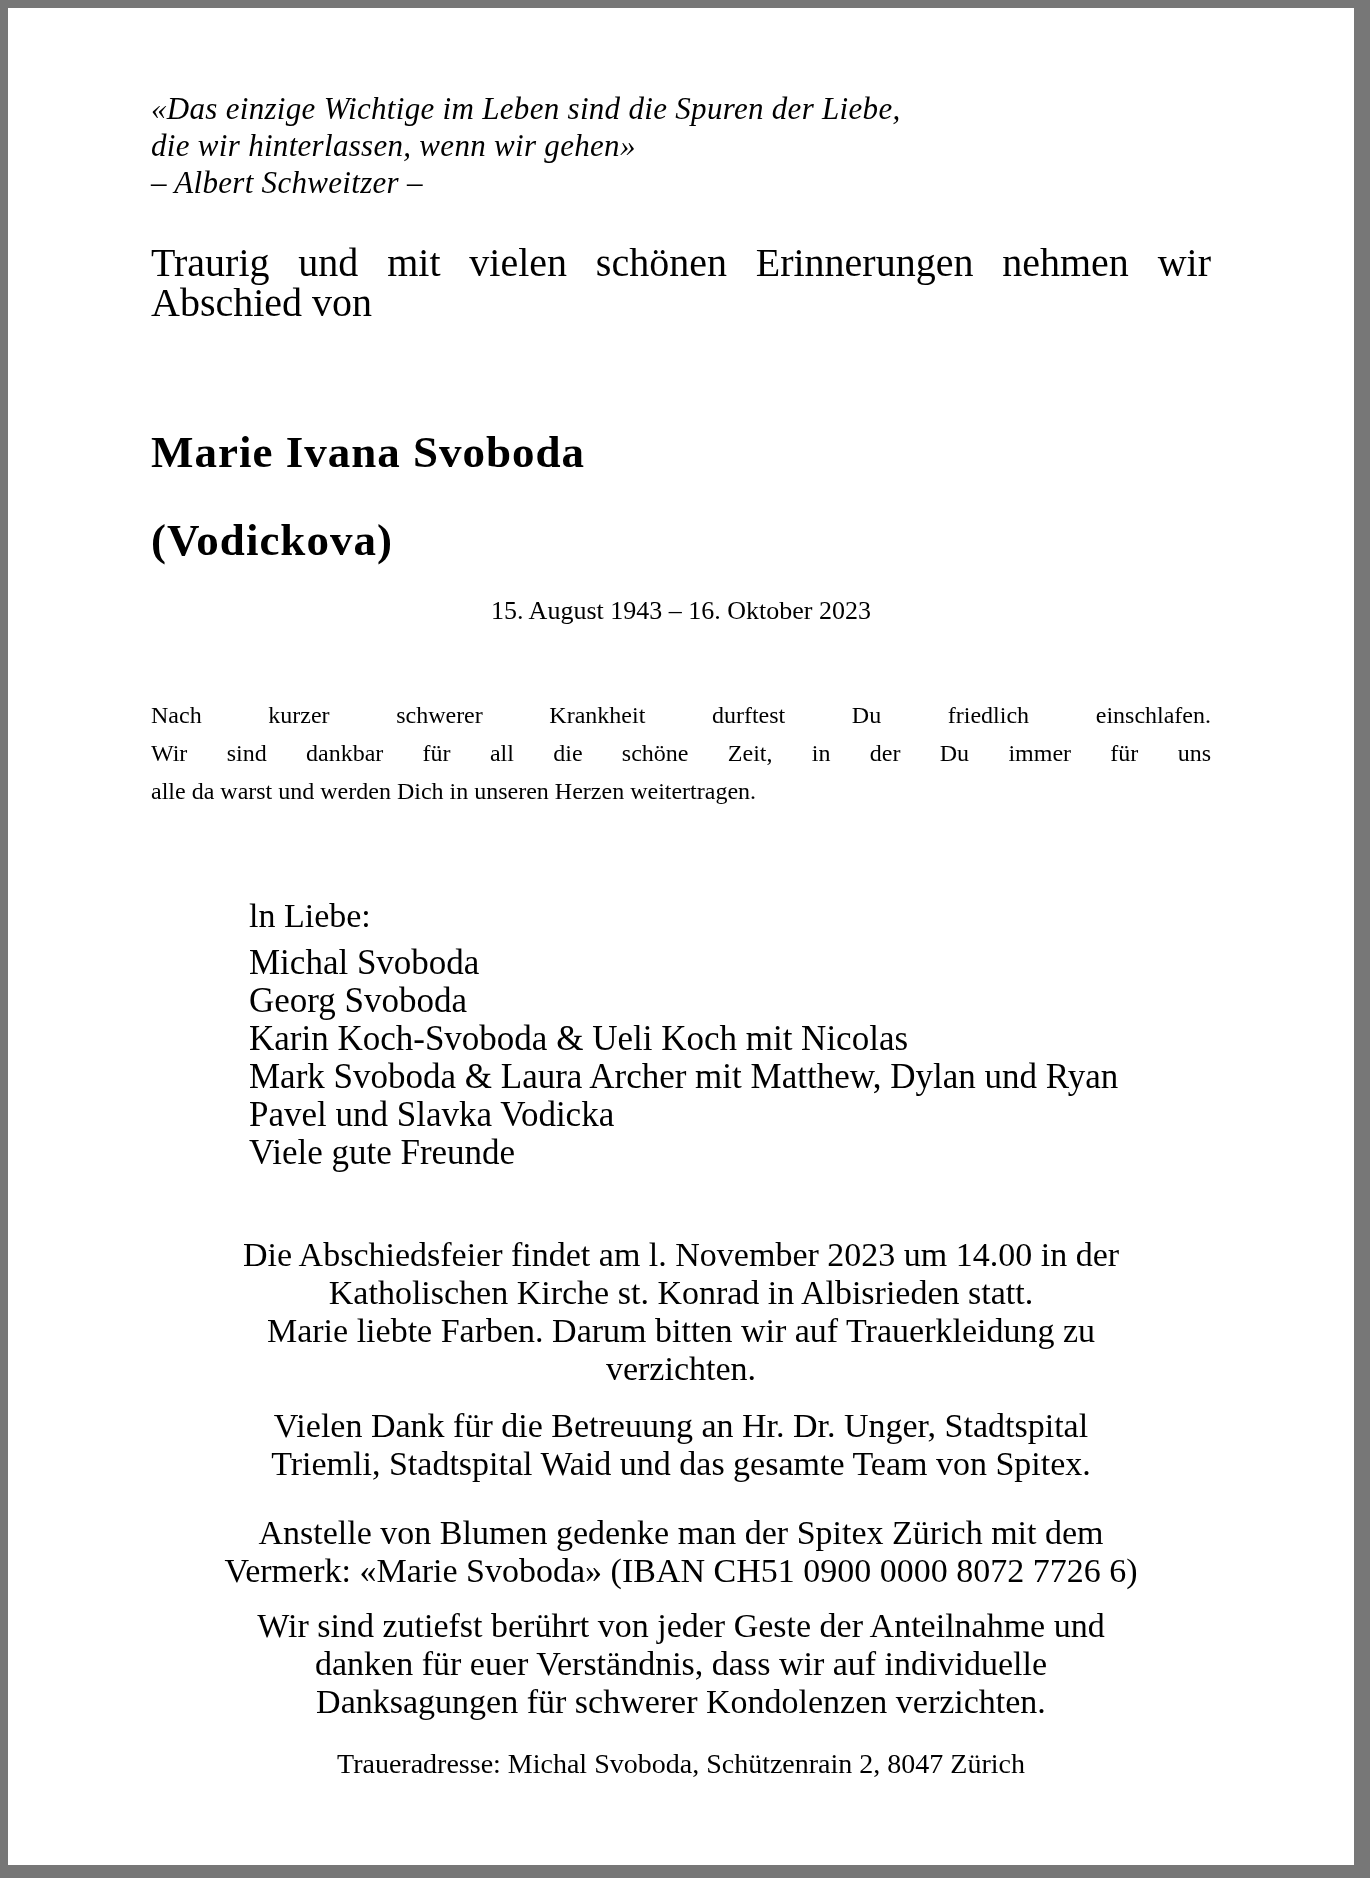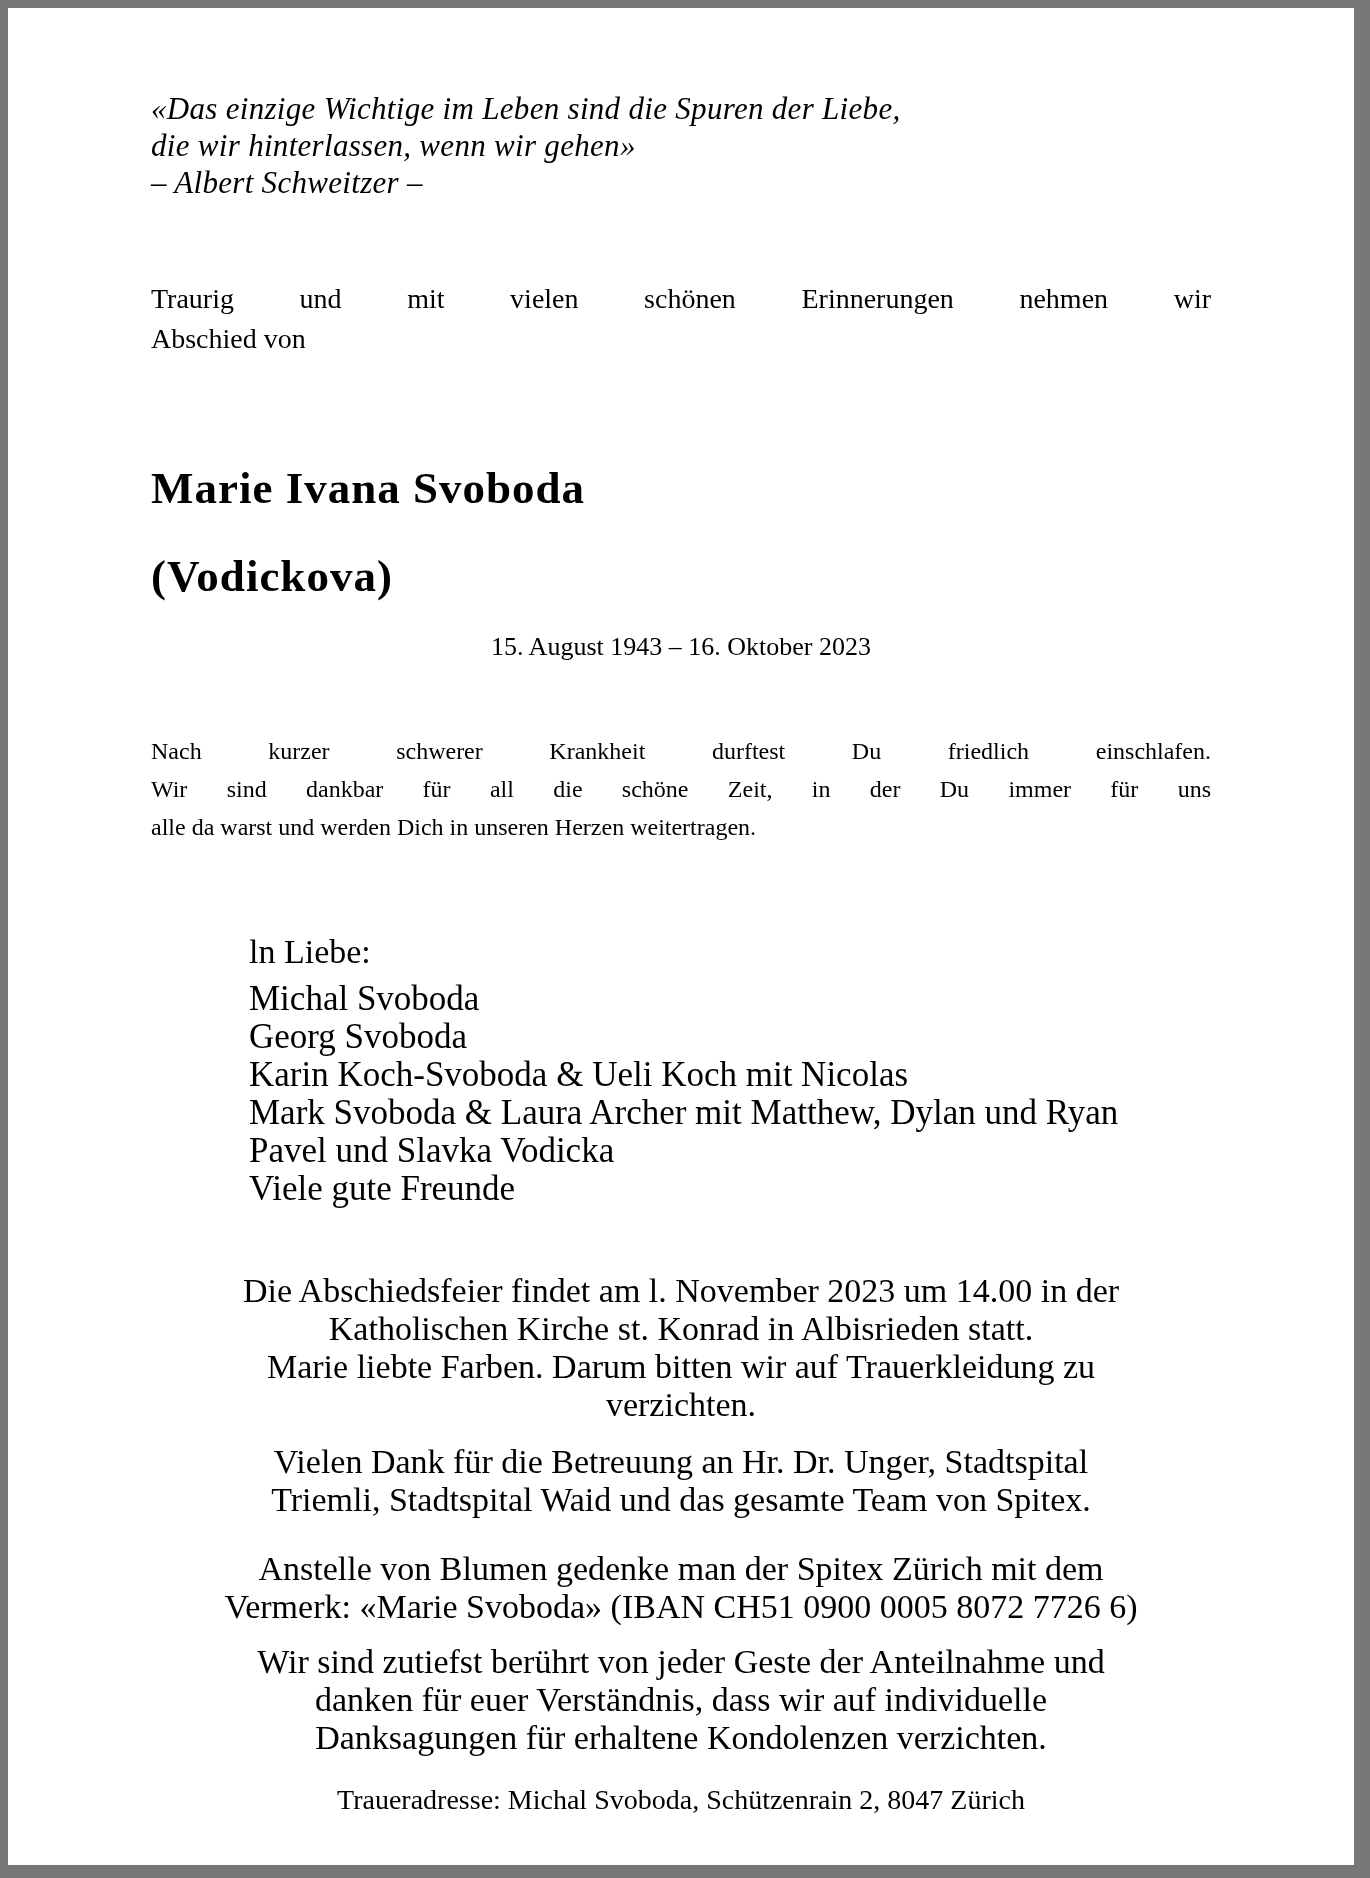--- a/index.html
+++ b/index.html
@@ -18,21 +18,21 @@
   }
   .content { padding:0 143px; }
 
   .quote {
     margin-top:82px;
     font-style:italic;
     font-size:31px; line-height:37px;
     letter-spacing:0.3px;
   }
 
-  .intro { margin-top:78px; font-size:28px; line-height:40px; }
+  .intro { margin-top:42px; font-size:40px; line-height:40px; }
   .just { text-align:justify; text-align-last:justify; }
 
   .name {
     margin:85px 0 0 0;
     text-align:left;
     font-size:45px; line-height:88px;
     font-weight:700;
     letter-spacing:1px;
   }
   .dates { margin-top:7px; text-align:center; font-size:26px; line-height:40px; }
@@ -100,25 +100,25 @@
       <div>verzichten.</div>
     </div>
 
     <div class="thanks centered">
       <div>Vielen Dank für die Betreuung an Hr. Dr. Unger, Stadtspital</div>
       <div>Triemli, Stadtspital Waid und das gesamte Team von Spitex.</div>
     </div>
 
     <div class="donation centered">
       <div>Anstelle von Blumen gedenke man der Spitex Zürich mit dem</div>
-      <div>Vermerk: «Marie Svoboda» (IBAN CH51 0900 0005 8072 7726 6)</div>
+      <div>Vermerk: «Marie Svoboda» (IBAN CH51 0900 0000 8072 7726 6)</div>
     </div>
 
     <div class="condolence centered">
       <div>Wir sind zutiefst berührt von jeder Geste der Anteilnahme und</div>
       <div>danken für euer Verständnis, dass wir auf individuelle</div>
-      <div>Danksagungen für erhaltene Kondolenzen verzichten.</div>
+      <div>Danksagungen für schwerer Kondolenzen verzichten.</div>
     </div>
 
     <div class="address">Traueradresse: Michal Svoboda, Schützenrain 2, 8047 Zürich</div>
 
   </div>
 </div>
 
 </body></html>

